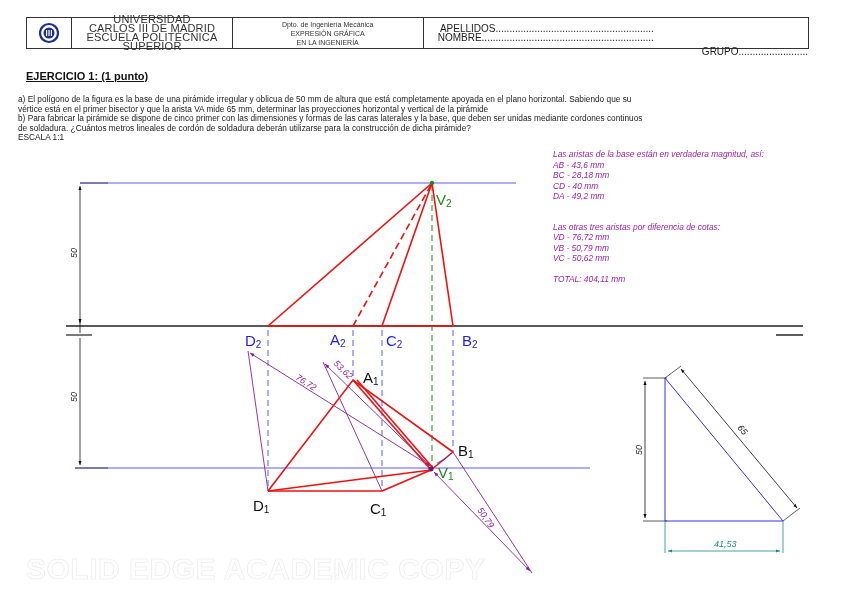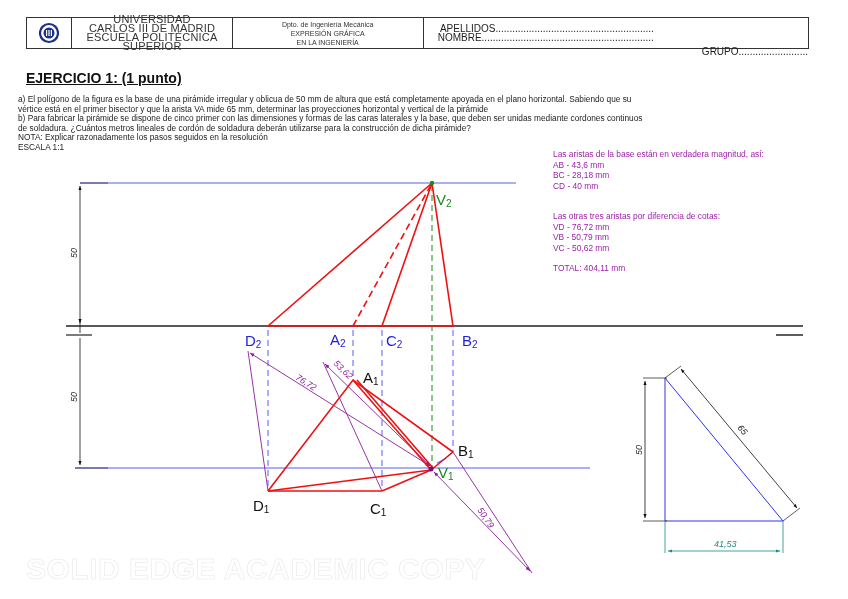--- a/index.html
+++ b/index.html
@@ -4,24 +4,24 @@
 <style>
   html, body { margin:0; padding:0; background:#ffffff; }
   body { width:848px; height:599px; position:relative; overflow:hidden; font-family:"Liberation Sans", sans-serif; color:#111; }
   .header { position:absolute; left:26px; top:17px; width:783px; height:32px; border:1px solid #333; display:flex; box-sizing:border-box; }
   .h-logo { width:46px; border-right:1px solid #333; display:flex; align-items:center; justify-content:center; }
   .h-univ { width:165px; border-right:1px solid #333; font-size:11px; line-height:9px; text-align:center; display:flex; flex-direction:column; justify-content:center; color:#333; letter-spacing:0.2px; }
   .h-dept { width:197px; border-right:1px solid #333; font-size:7px; line-height:9px; text-align:center; display:flex; flex-direction:column; justify-content:center; color:#333; }
   .h-student { flex:1; display:flex; align-items:center; font-size:10px; color:#222;text-align:right; }
   .h-names { margin-left:14px; line-height:9.5px; }
   .h-group { margin-left:48px;margin-top:36px; }
-  .ex-title { position:absolute; left:26px; top:70px; font-size:14px; font-weight:bold; text-decoration:underline; }
+  .ex-title { position:absolute; left:26px; top:70px; font-size:11px; font-weight:bold; text-decoration:underline; }
   .statement { position:absolute; left:18px; top:95px; width:790px; font-size:8.3px; line-height:9.6px; color:#222; }
   .statement div { white-space:nowrap; }
-  .answer { position:absolute; left:553px; top:149px; font-size:8.4px; line-height:10.5px; color:#9b1fa8; }
+  .answer { position:absolute; left:553px; top:149px; font-size:8.4px; line-height:10.5px; color:#9b1fa8; font-style:italic; }
   .answer .gap { height:10px; }
   svg.drawing { position:absolute; left:0; top:0; }
   .watermark { position:absolute; left:26px; top:552px; font-size:30px; font-weight:bold; color:transparent; -webkit-text-stroke:0.6px #e8e8e8; letter-spacing:0.5px; }
 </style>
 </head>
 <body>
 
 <div class="header">
   <div class="h-logo">
     <svg width="20" height="22" viewBox="0 0 20 22">
@@ -51,29 +51,29 @@
   </div>
 </div>
 
 <div class="ex-title">EJERCICIO 1: (1 punto)</div>
 
 <div class="statement">
   <div>a) El polígono de la figura es la base de una pirámide irregular y oblicua de 50 mm de altura que está completamente apoyada en el plano horizontal. Sabiendo que su</div>
   <div>vértice está en el primer bisector y que la arista VA mide 65 mm, determinar las proyecciones horizontal y vertical de la pirámide</div>
   <div>b) Para fabricar la pirámide se dispone de cinco primer con las dimensiones y formas de las caras laterales y la base, que deben ser unidas mediante cordones continuos</div>
   <div>de soldadura. ¿Cuántos metros lineales de cordón de soldadura deberán utilizarse para la construcción de dicha pirámide?</div>
-  <div>NOTA: Explicar razonadamente los pasos seguidos en la resolución</div>
   <div>ESCALA 1:1</div>
 </div>
 
 <div class="answer">
   <div>Las aristas de la base están en verdadera magnitud, así:</div>
   <div>AB - 43,6 mm</div>
   <div>BC - 28,18 mm</div>
   <div>CD - 40 mm</div>
+  <div>DA - 49,2 mm</div>
   <div class="gap"></div>
   <div class="gap"></div>
   <div>Las otras tres aristas por diferencia de cotas:</div>
   <div>VD - 76,72 mm</div>
   <div>VB - 50,79 mm</div>
   <div>VC - 50,62 mm</div>
   <div class="gap"></div>
   <div>TOTAL: 404,11 mm</div>
 </div>
 

